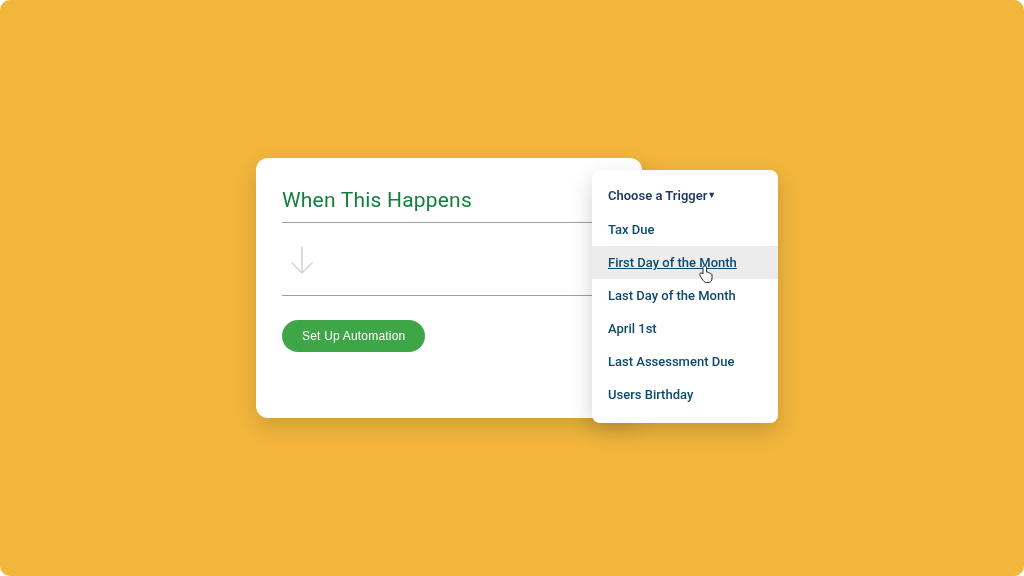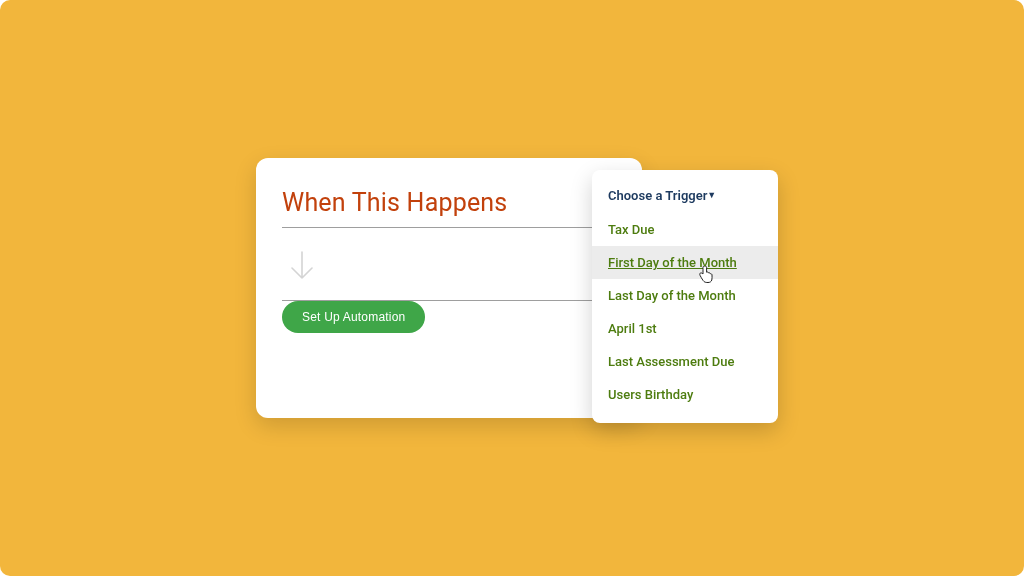--- a/index.html
+++ b/index.html
@@ -20,23 +20,23 @@
     left: 256px;
     top: 158px;
     width: 386px;
     height: 260px;
     background: #ffffff;
     border-radius: 12px;
     box-shadow: 0 8px 22px rgba(0,0,0,0.15);
     padding: 30px 26px 22px 26px;
   }
   .section-label {
-    font-size: 25px;
+    font-size: 21px;
     font-weight: 400;
-    color: #c2410c;
+    color: #15803d;
     letter-spacing: 0.2px;
   }
   .underline {
     height: 1px;
     background: #9e9e9e;
     margin-top: 10px;
     width: 100%;
   }
   .arrow-wrap {
     margin-top: 22px;
@@ -47,20 +47,21 @@
   .setup-btn {
     display: inline-block;
     background: #3fa648;
     color: #ffffff;
     font-size: 12px;
     font-weight: 500;
     padding: 9px 20px;
     border-radius: 18px;
     border: none;
     cursor: pointer;
+    margin-top: 24px;
     letter-spacing: 0.2px;
   }
   .dropdown {
     position: absolute;
     left: 592px;
     top: 170px;
     width: 186px;
     background: #ffffff;
     border-radius: 8px;
     box-shadow: 0 8px 22px rgba(0,0,0,0.18);
@@ -76,21 +77,21 @@
     font-weight: 600;
     cursor: pointer;
   }
   .dropdown-header .caret {
     font-size: 9px;
     color: #1d3a5f;
     line-height: 1;
   }
   .dropdown-item {
     padding: 9px 16px;
-    color: #4d7c0f;
+    color: #0c4a6e;
     font-size: 13px;
     font-weight: 500;
     cursor: pointer;
     position: relative;
   }
   .dropdown-item.hovered {
     background: #ececec;
     text-decoration: underline;
   }
   .cursor-pointer {

